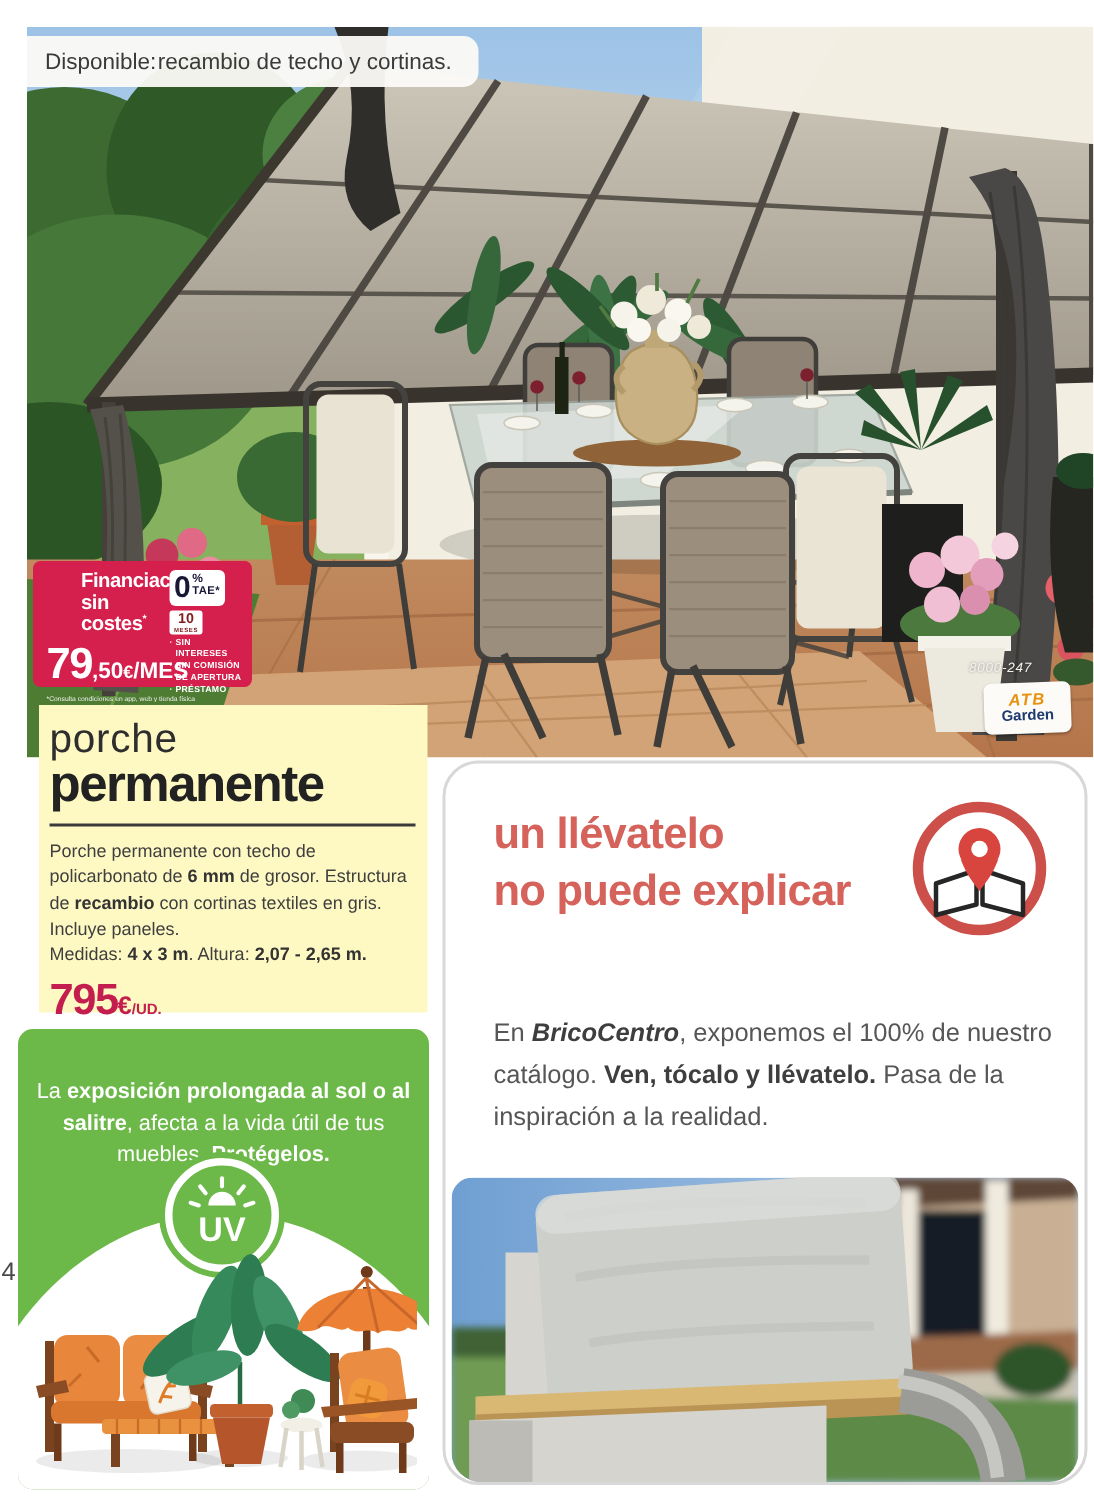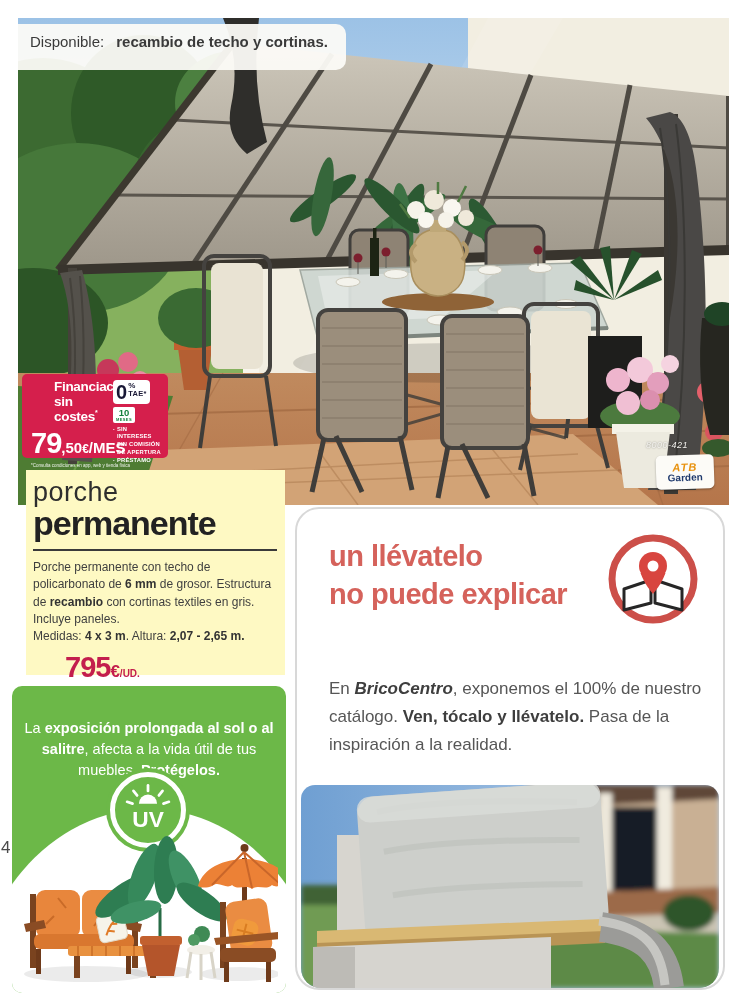--- a/index.html
+++ b/index.html
@@ -4,23 +4,23 @@
 <style>
   html,body{margin:0;padding:0;background:#ffffff;}
   .page{position:relative;width:729px;height:997px;background:#fff;overflow:hidden;
         font-family:"Liberation Sans", sans-serif;color:#3c3c3c;}
   .abs{position:absolute;}
 
   
   .hero{left:18px;top:18px;width:711px;height:487px;overflow:hidden;}
   .hero svg{display:block;}
   .avail-pill{left:18px;top:24px;height:34px;display:flex;align-items:center;
-      padding:0 18px 12px 12px;background:rgba(252,251,247,.95);
+      padding:0 18px 0 12px;background:rgba(252,251,247,.95);
       border-radius:0 10px 10px 0;font-size:15px;color:#3a3a3a;white-space:nowrap;}
-  .avail-pill b{font-weight:700;margin-left:12px;}
+  .avail-pill b{font-weight:400;margin-left:1px;}
   .ref-code{left:646px;top:440px;font-size:9px;font-style:italic;color:#f3f2ee;
       letter-spacing:.5px;text-shadow:0 0 2px rgba(0,0,0,.4);}
   .brand-logo{left:656px;top:455px;width:58px;height:34px;background:#fcfbf7;border-radius:5px;
       transform:rotate(-2deg);display:flex;flex-direction:column;align-items:center;justify-content:center;
       line-height:1;box-shadow:0 1px 2px rgba(0,0,0,.35);}
   .brand-logo .b-top{font-size:11px;font-weight:900;font-style:italic;color:#e8920f;letter-spacing:1px;}
   .brand-logo .b-bottom{font-size:10px;font-weight:800;color:#1f3a6e;}
 
   
   .badge{left:22px;top:374px;width:146px;height:84px;background:#d51f4c;border-radius:5px;
@@ -34,40 +34,40 @@
   .p-eur{font-size:12px;font-weight:800;}
   .p-per{font-size:15px;font-weight:700;}
   .legal{font-size:4.5px;opacity:.9;margin-top:3px;white-space:nowrap;}
   .badge-right{width:48px;flex:none;display:flex;flex-direction:column;align-items:flex-start;}
   .tae-box{background:#fff;border-radius:4px;color:#181735;display:flex;align-items:flex-start;
       padding:2px 3px;line-height:1;}
   .tae-0{font-size:20px;font-weight:900;}
   .tae-col{display:flex;flex-direction:column;margin-left:1px;}
   .tae-pct{font-size:8px;font-weight:800;}
   .tae-lbl{font-size:7.5px;font-weight:800;letter-spacing:.3px;}
-  .months-box{background:#fff;border-radius:2px;color:#15803d;margin-top:3px;
+  .months-box{background:#fff;border-radius:2px;color:#7f1d1d;margin-top:3px;
       padding:1px 3px;text-align:center;line-height:1;}
   .m-num{font-size:9.5px;font-weight:900;display:block;}
   .m-lbl{font-size:4px;font-weight:800;display:block;letter-spacing:.4px;}
   .bullets{margin-top:3px;font-size:5.8px;font-weight:800;line-height:1.35;letter-spacing:.2px;}
   .bullets div{padding-left:4px;text-indent:-4px;}
 
   
   .page-num{left:1px;top:838px;font-size:17px;color:#4a4a4a;}
 
   
   .panel{left:26px;top:470px;width:259px;height:205px;background:#fef9c3;
       padding:8px 8px 0 7px;box-sizing:border-box;}
   .t1{font-size:27px;font-weight:300;color:#2e2e2e;letter-spacing:.5px;line-height:1.05;}
   .t2{font-size:34px;font-weight:800;color:#222;letter-spacing:-1px;line-height:1.05;}
   .rule{height:2px;background:#3a3a3a;margin-top:7px;}
   .desc{font-size:12px;line-height:1.44;color:#3f3f3f;margin-top:8px;}
   .desc b{font-weight:800;color:#333;}
   .price-line{margin-top:6px;color:#c31e4d;white-space:nowrap;}
-  .pr-main{font-size:29px;font-weight:800;letter-spacing:-1px;margin-left:32px;}
+  .pr-main{font-size:29px;font-weight:800;letter-spacing:-1px;}
   .pr-eur{font-size:17px;font-weight:800;}
   .pr-unit{font-size:10px;font-weight:800;}
   .stock{font-size:13px;font-weight:800;font-style:italic;color:#2d2d2d;margin-top:1px;}
 
   
   .uv-box{left:12px;top:686px;width:274px;height:307px;background:#6cb848;border-radius:10px;
       overflow:hidden;}
   .uv-text{position:absolute;left:12px;top:32px;width:250px;text-align:center;color:#fff;
       font-size:14.5px;line-height:1.45;}
   .uv-text b{font-weight:800;}
@@ -299,21 +299,21 @@
         <ellipse cx="704" cy="296" rx="18" ry="12" fill="#1f4426"></ellipse>
       </g>
     </svg>
   </div>
 
   <div class="abs avail-pill">
     <span>Disponible:</span>
     <b>recambio de techo y cortinas.</b>
   </div>
 
-  <div class="abs ref-code">8000-421</div>
+  <div class="abs ref-code">8000-247</div>
   <div class="abs brand-logo">
     <span class="b-top">ATB</span>
     <span class="b-bottom">Garden</span>
   </div>
 
   <div class="abs badge">
     <div class="badge-left">
       <div class="badge-t">Financiación,</div>
       <div class="badge-t"><span>sin costes</span><sup>*</sup></div>
       <div class="price-row">

